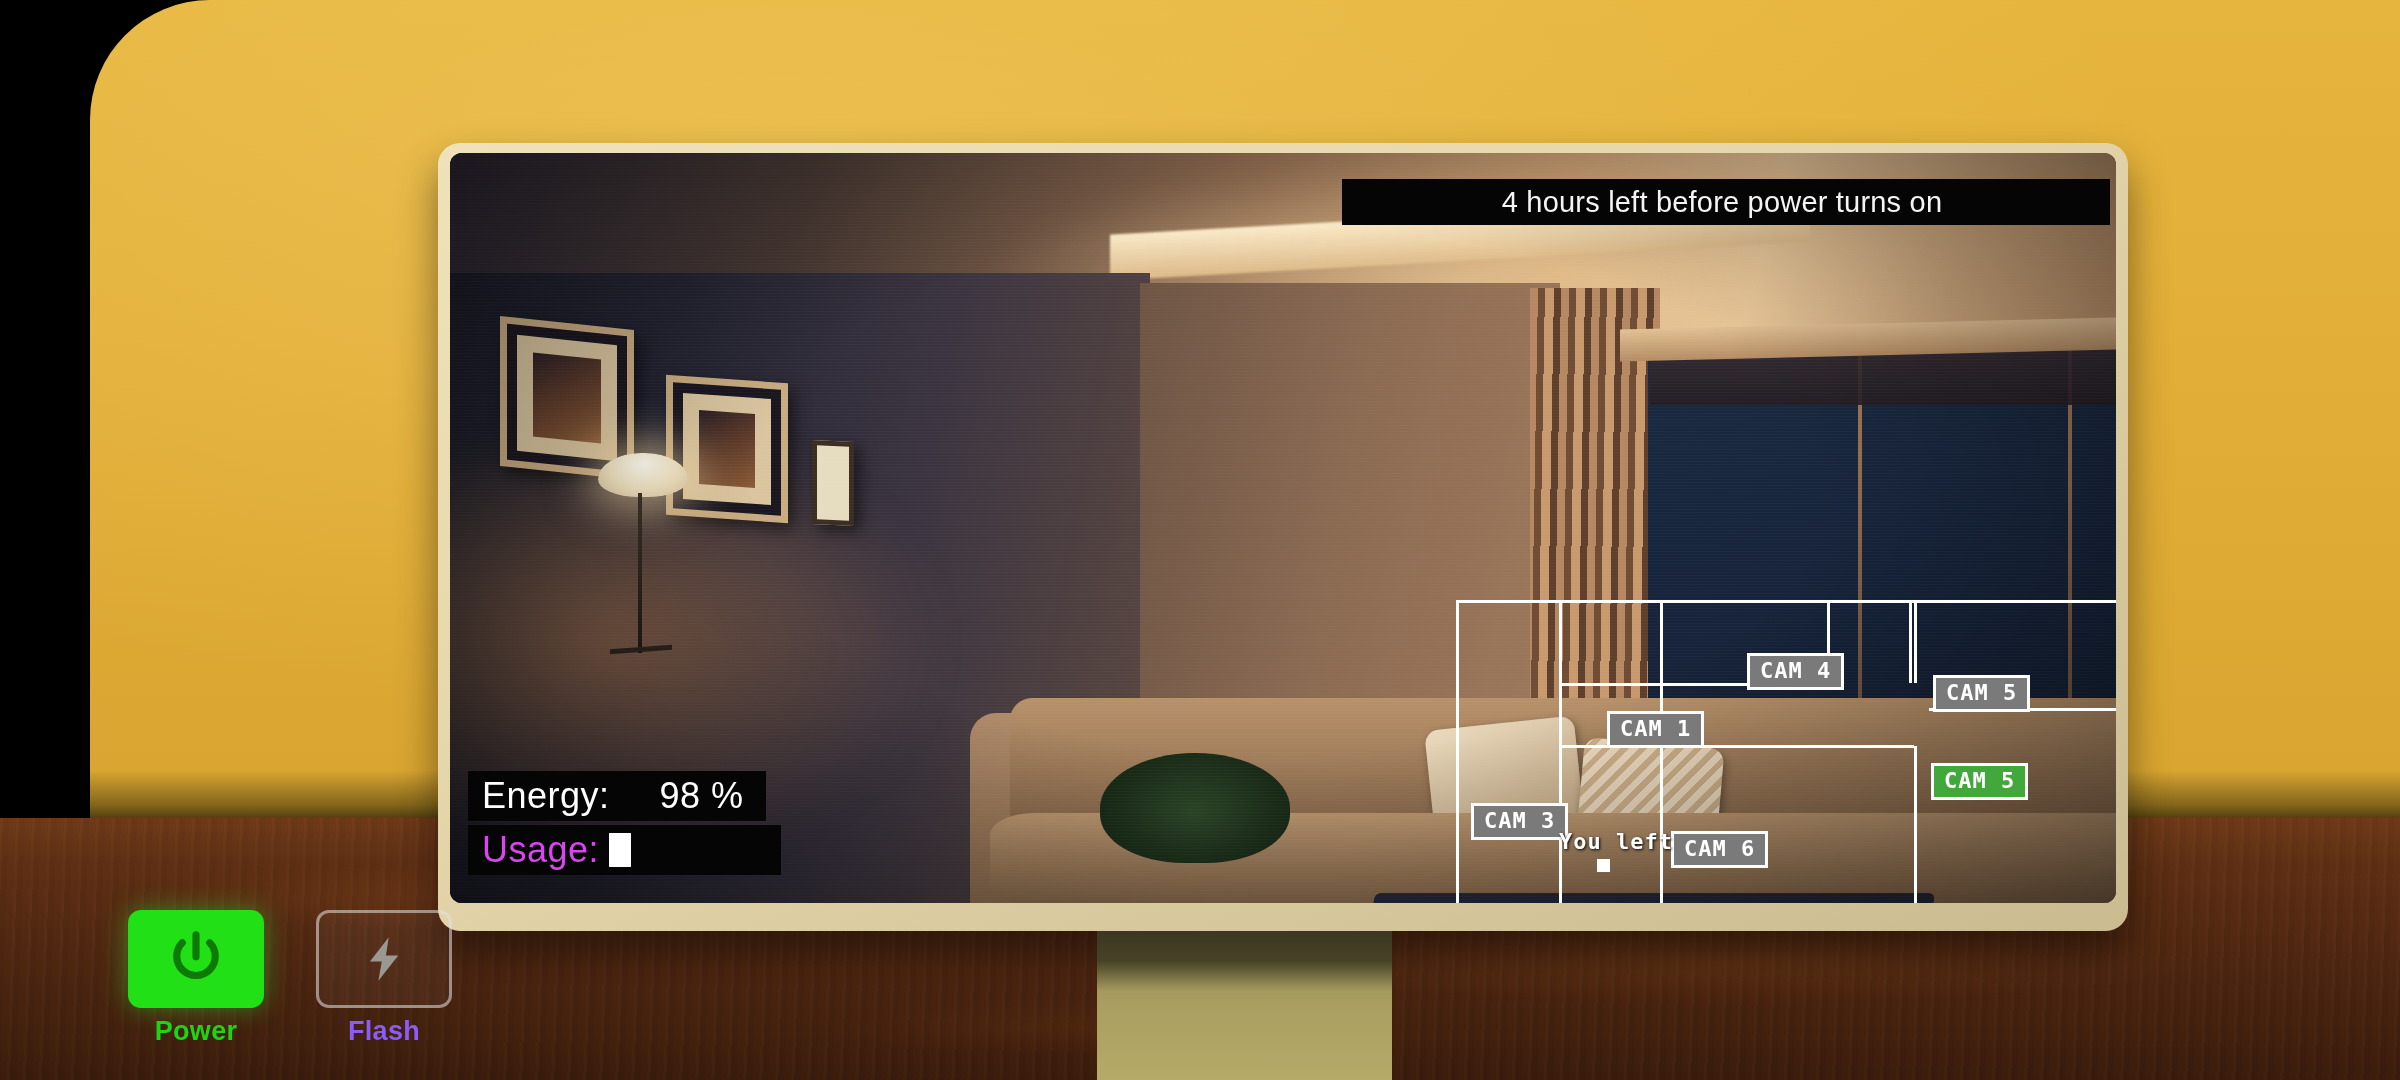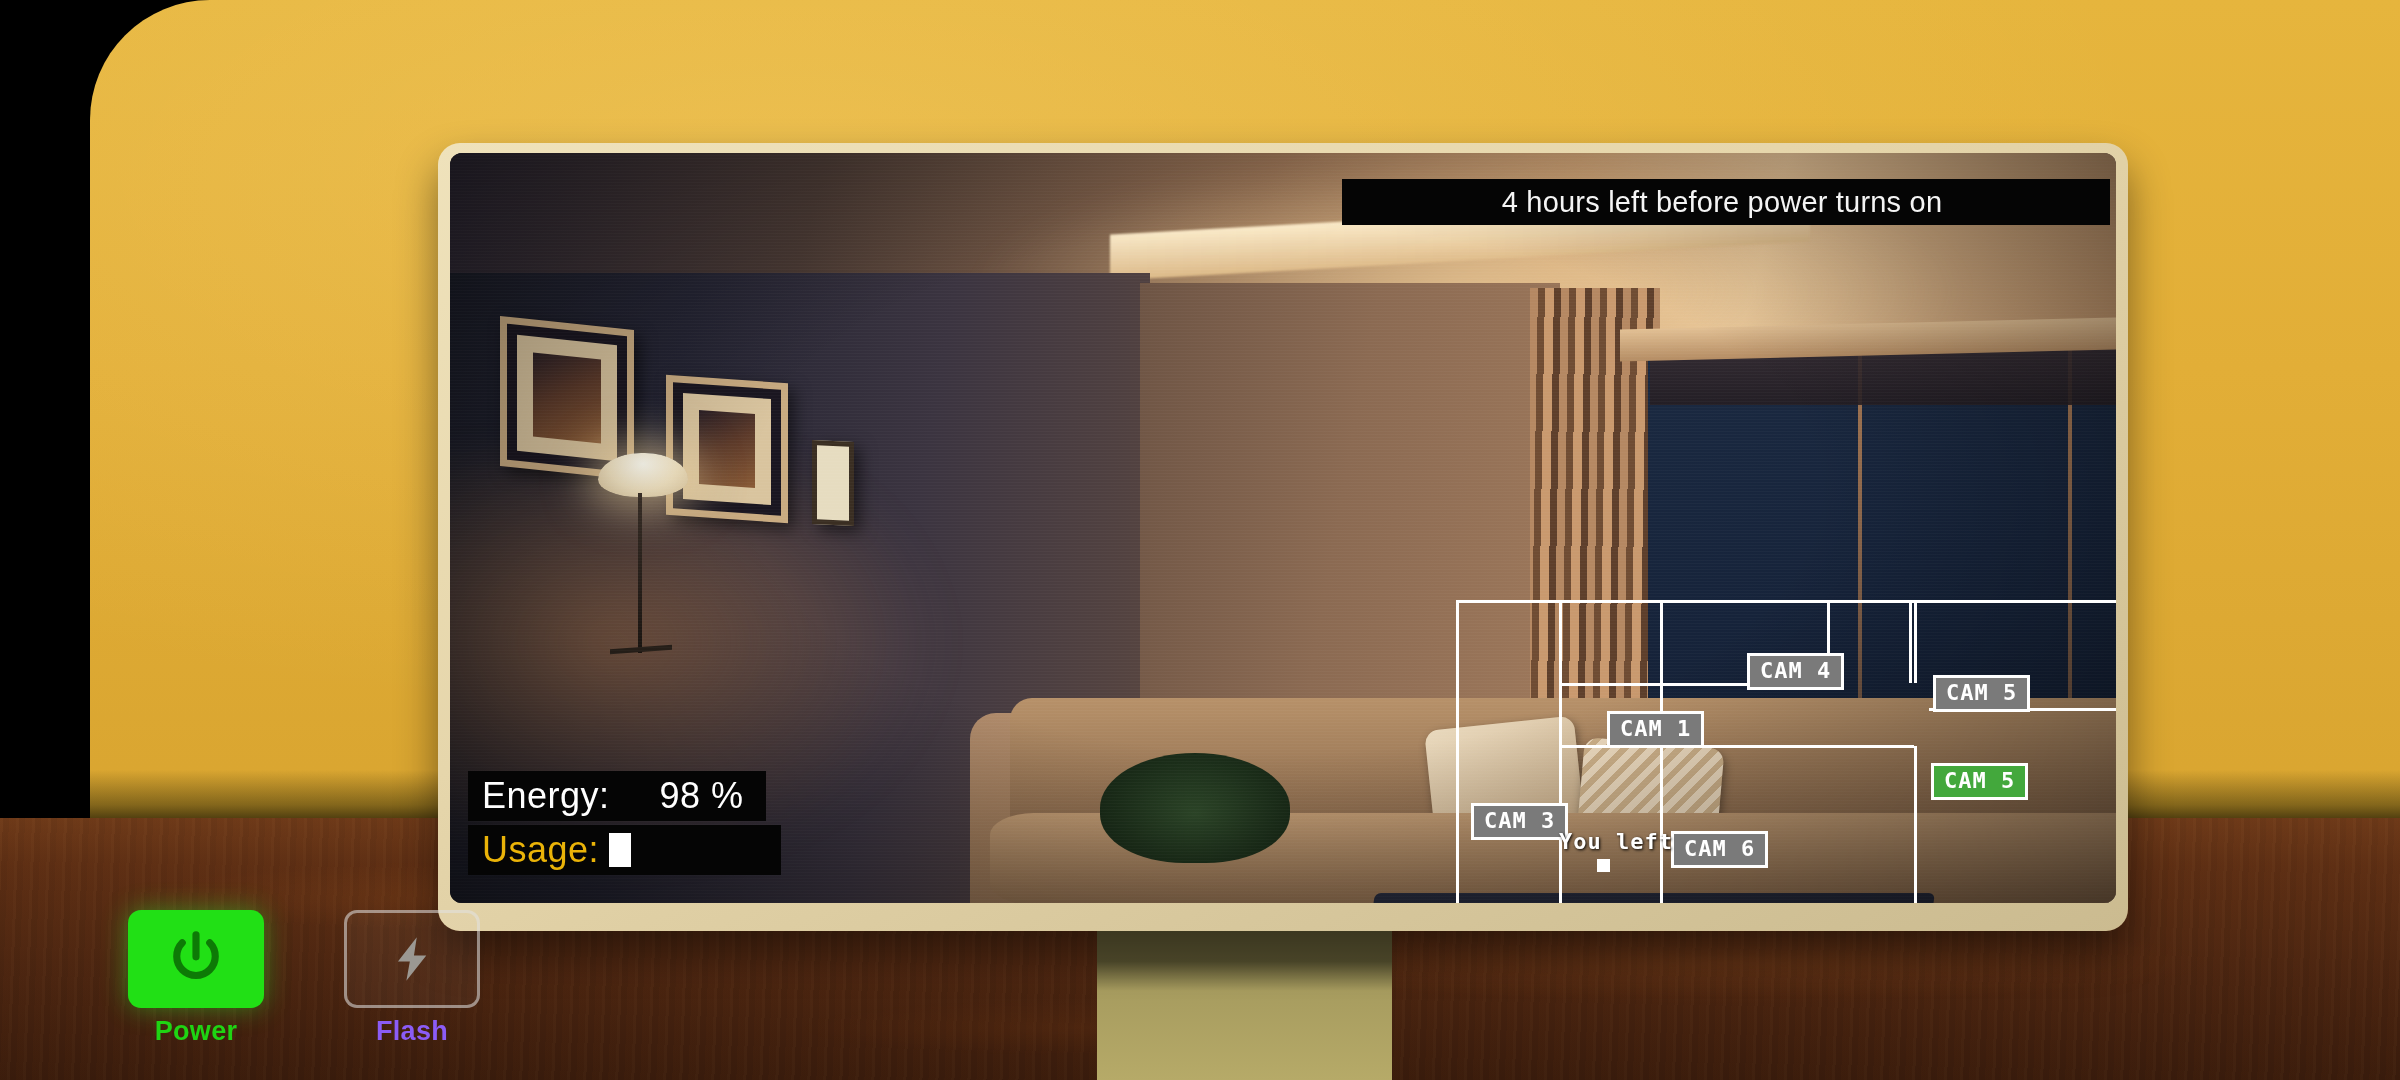--- a/index.html
+++ b/index.html
@@ -166,21 +166,21 @@
     font-size:29px; letter-spacing:.2px; white-space:nowrap;
   }
   .hud-energy {
     position:absolute; left:18px; bottom:82px;
     background:#050505; color:#fff; padding:4px 22px 4px 14px;
     font-size:36px; letter-spacing:.5px; display:flex; gap:50px;
   }
   .hud-energy .val { color:#fff; }
   .hud-usage {
     position:absolute; left:18px; bottom:28px;
-    background:#050505; color:#eab308; padding:4px 150px 4px 14px;
+    background:#050505; color:#d946ef; padding:4px 150px 4px 14px;
     font-size:36px; letter-spacing:.5px; display:flex; align-items:center; gap:10px;
   }
   .usage-bars { display:flex; gap:5px; }
   .usage-bar { width:22px; height:34px; background:#ffffff; }
 
   
   .map {
     position:absolute; left:1006px; top:447px; width:678px; height:318px;
     border:3px solid #ffffff;
   }
@@ -195,21 +195,21 @@
   }
   .cam-tag.active { background:#43a83c; }
   .you-here {
     position:absolute; color:#ffffff; font-family:"DejaVu Sans Mono", monospace;
     font-size:22px; font-weight:700; letter-spacing:1px; text-shadow:1px 1px 3px #000;
     white-space:nowrap;
   }
   .you-dot { position:absolute; width:13px; height:13px; background:#fff; }
 
   
-  .btn-row { position:absolute; left:128px; top:910px; display:flex; gap:80px; }
+  .btn-row { position:absolute; left:128px; top:910px; display:flex; gap:52px; }
   .btn-wrap { display:flex; flex-direction:column; align-items:center; gap:8px; }
   .btn-box {
     width:136px; height:98px; border-radius:13px;
     display:flex; align-items:center; justify-content:center;
   }
   .btn-power { background:#21e015; box-shadow:0 0 26px rgba(45,230,40,.45); }
   .btn-flash { background:rgba(255,255,255,.04); border:3px solid rgba(225,225,225,.55); }
   .btn-label { font-size:27px; font-weight:700; letter-spacing:.3px; }
   .lbl-power { color:#1fd413; }
   .lbl-flash { color:#8b5cf6; }

